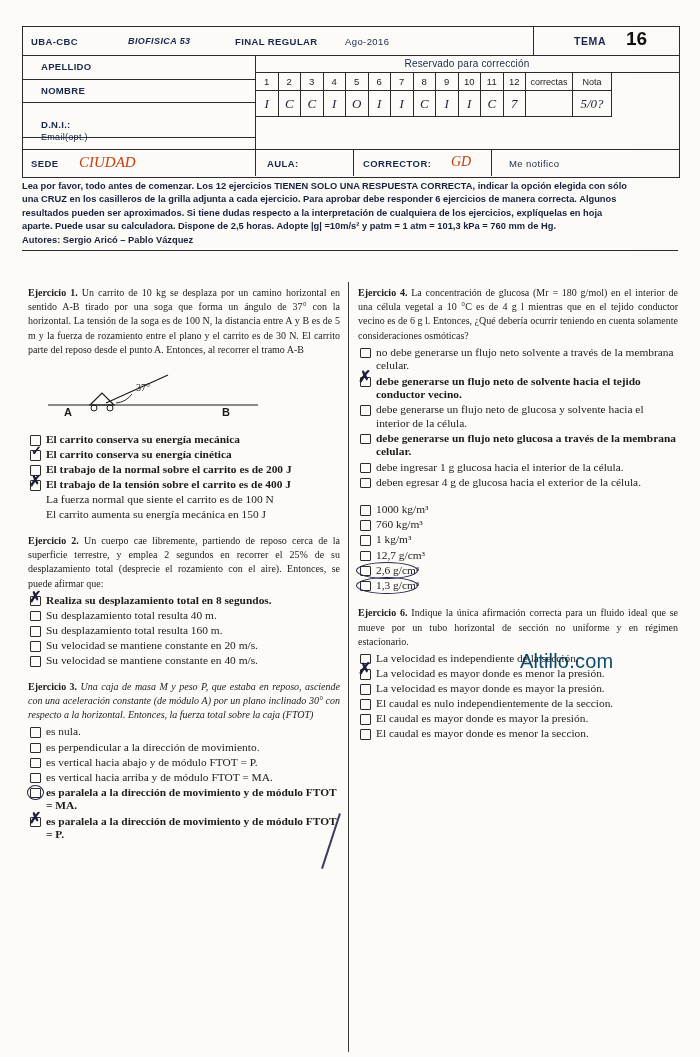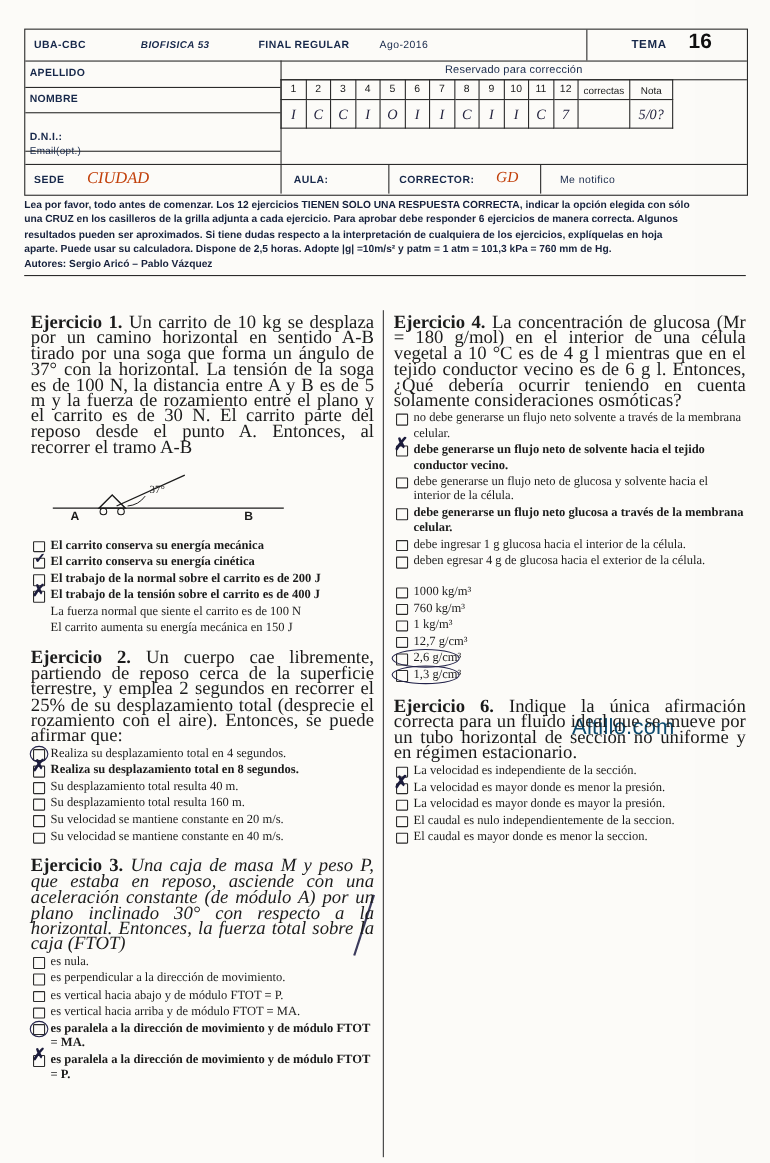--- a/index.html
+++ b/index.html
@@ -29,21 +29,21 @@
     position:absolute;font-size:9.5px;letter-spacing:.4px;font-weight:bold;color:#17284a;
   }
   .ital{font-style:italic;}
   .leftcol{
     position:absolute;left:0;top:28px;width:232px;height:94px;
     border-right:1.2px solid #2b2b2b;
   }
   .leftcol .lrow{
     position:absolute;left:0;width:100%;height:23.5px;border-bottom:1px solid #2b2b2b;
   }
-  .leftcol .lrow span{position:absolute;left:4px;top:6px;font-size:9.5px;font-weight:bold;color:#17284a;letter-spacing:.3px;}
+  .leftcol .lrow span{position:absolute;left:18px;top:6px;font-size:9.5px;font-weight:bold;color:#17284a;letter-spacing:.3px;}
   .hand{
     font-family:"Liberation Serif", serif;
     color:#c2410c;
     font-style:italic;
   }
   .grid-wrap{
     position:absolute;left:232px;top:28px;width:424px;height:94px;
   }
   .grid-title{
     position:absolute;left:0;top:0;width:100%;height:17px;
@@ -89,21 +89,21 @@
     border-bottom:1.3px solid #2b2b2b;
     padding-bottom:3px;
   }
   .instr p{margin:0 0 1px 0;}
   
   .colL{position:absolute;left:28px;top:286px;width:312px;}
   .colR{position:absolute;left:358px;top:286px;width:320px;}
   .colsep{position:absolute;left:348px;top:282px;width:1.1px;height:770px;background:#3a3a3a;}
   .ej{margin-bottom:9px;}
   .ej .q{
-    font-size:17px;line-height:14.2px;text-align:justify;
+    font-size:10px;line-height:14.2px;text-align:justify;
   }
   .ej .q .tit{font-weight:bold;}
   ul.opts{list-style:none;margin:3px 0 0 0;padding:0;}
   ul.opts li{
     position:relative;
     font-size:11.4px;line-height:13.6px;
     padding-left:18px;margin-bottom:1.5px;
   }
   ul.opts li .box{
     position:absolute;left:2px;top:2px;width:8.5px;height:8.5px;
@@ -258,21 +258,20 @@
         <li><span>El carrito aumenta su energía mecánica en 150 J</span></li>
       </ul>
     </div>
 
     <div class="ej" style="margin-top:12px;">
       <div class="q">
         <span class="tit">Ejercicio 2.</span>
         <span>Un cuerpo cae libremente, partiendo de reposo cerca de la superficie terrestre, y emplea 2 segundos en recorrer el 25% de su desplazamiento total (desprecie el rozamiento con el aire). Entonces, se puede afirmar que:</span>
       </div>
       <ul class="opts">
-        <li><span class="box"></span><span class="ring" style="position:absolute;left:-1px;top:-1px;width:15px;height:13px;border:1.3px solid #23234a;border-radius:50%;"></span><span>Realiza su desplazamiento total en 4 segundos.</span></li>
         <li><span class="box"></span><span class="mark" style="left:1px;top:-4px;">✗</span><span class="bold">Realiza su desplazamiento total en 8 segundos.</span></li>
         <li><span class="box"></span><span>Su desplazamiento total resulta 40 m.</span></li>
         <li><span class="box"></span><span>Su desplazamiento total resulta 160 m.</span></li>
         <li><span class="box"></span><span>Su velocidad se mantiene constante en 20 m/s.</span></li>
         <li><span class="box"></span><span>Su velocidad se mantiene constante en 40 m/s.</span></li>
       </ul>
     </div>
 
     <div class="ej" style="margin-top:12px;">
       <div class="q">
@@ -322,19 +321,20 @@
     <div class="ej" style="margin-top:14px;">
       <div class="q">
         <span class="tit">Ejercicio 6.</span>
         <span>Indique la única afirmación correcta para un fluido ideal que se mueve por un tubo horizontal de sección no uniforme y en régimen estacionario.</span>
       </div>
       <ul class="opts">
         <li><span class="box"></span><span>La velocidad es independiente de la sección.</span></li>
         <li><span class="box"></span><span class="mark" style="left:0px;top:-5px;font-size:16px;">✗</span><span>La velocidad es mayor donde es menor la presión.</span></li>
         <li><span class="box"></span><span>La velocidad es mayor donde es mayor la presión.</span></li>
         <li><span class="box"></span><span>El caudal es nulo independientemente de la seccion.</span></li>
+        <li><span class="box"></span><span>El caudal es mayor donde es mayor la presión.</span></li>
         <li><span class="box"></span><span>El caudal es mayor donde es menor la seccion.</span></li>
       </ul>
     </div>
 
   </div>
 
 </div>
 
 </body></html>

